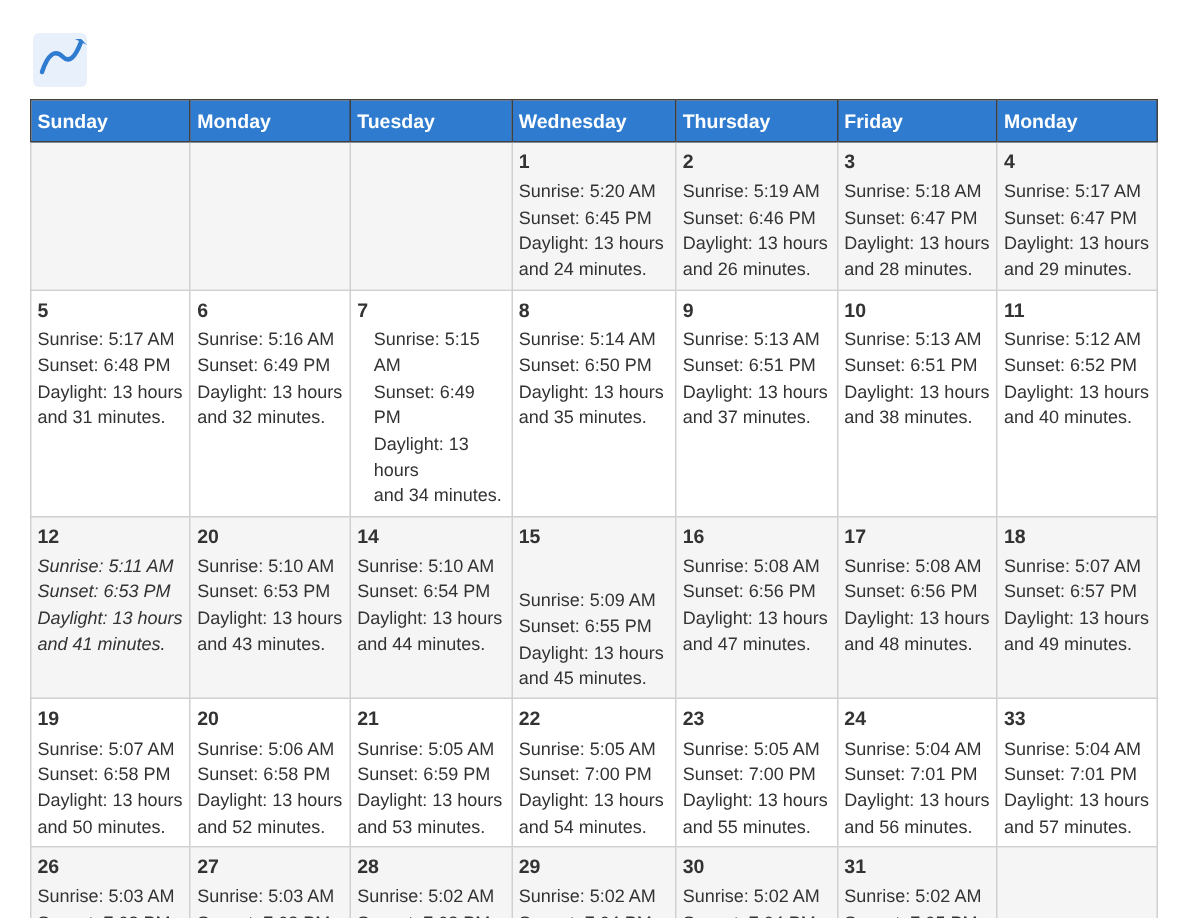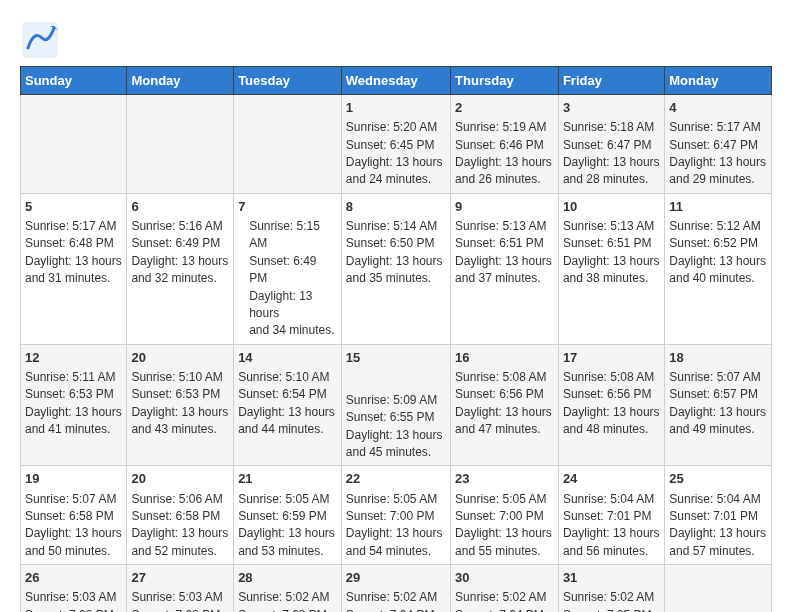--- a/index.html
+++ b/index.html
@@ -210,21 +210,21 @@
           <span class="day-num">11</span>
           <div class="cell-content" style="white-space: pre-line;">Sunrise: 5:12 AM
 Sunset: 6:52 PM
 Daylight: 13 hours
 and 40 minutes.</div>
         </td>
       </tr>
       <tr>
         <td>
           <span class="day-num">12</span>
-          <div class="cell-content" style="white-space: pre-line;">Sunrise: 5:11 AM
+          <div class="cell-content" style="white-space: pre-line; font-style: italic;">Sunrise: 5:11 AM
 Sunset: 6:53 PM
 Daylight: 13 hours
 and 41 minutes.</div>
         </td>
         <td>
           <span class="day-num">20</span>
           <div class="cell-content" style="white-space: pre-line;">Sunrise: 5:10 AM
 Sunset: 6:53 PM
 Daylight: 13 hours
 and 43 minutes.</div>
@@ -302,21 +302,21 @@
 and 55 minutes.</div>
         </td>
         <td>
           <span class="day-num">24</span>
           <div class="cell-content" style="white-space: pre-line;">Sunrise: 5:04 AM
 Sunset: 7:01 PM
 Daylight: 13 hours
 and 56 minutes.</div>
         </td>
         <td>
-          <span class="day-num">25</span>
+          <span class="day-num">33</span>
           <div class="cell-content" style="white-space: pre-line;">Sunrise: 5:04 AM
 Sunset: 7:01 PM
 Daylight: 13 hours
 and 57 minutes.</div>
         </td>
       </tr>
       <tr>
         <td>
           <span class="day-num">26</span>
           <div class="cell-content" style="white-space: pre-line;">Sunrise: 5:03 AM

